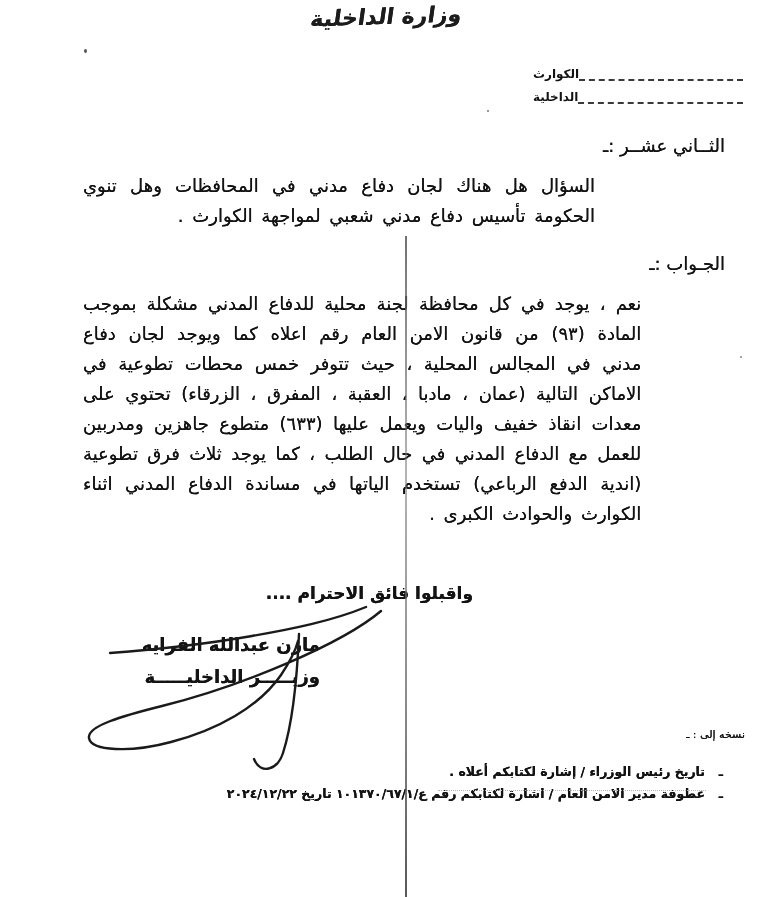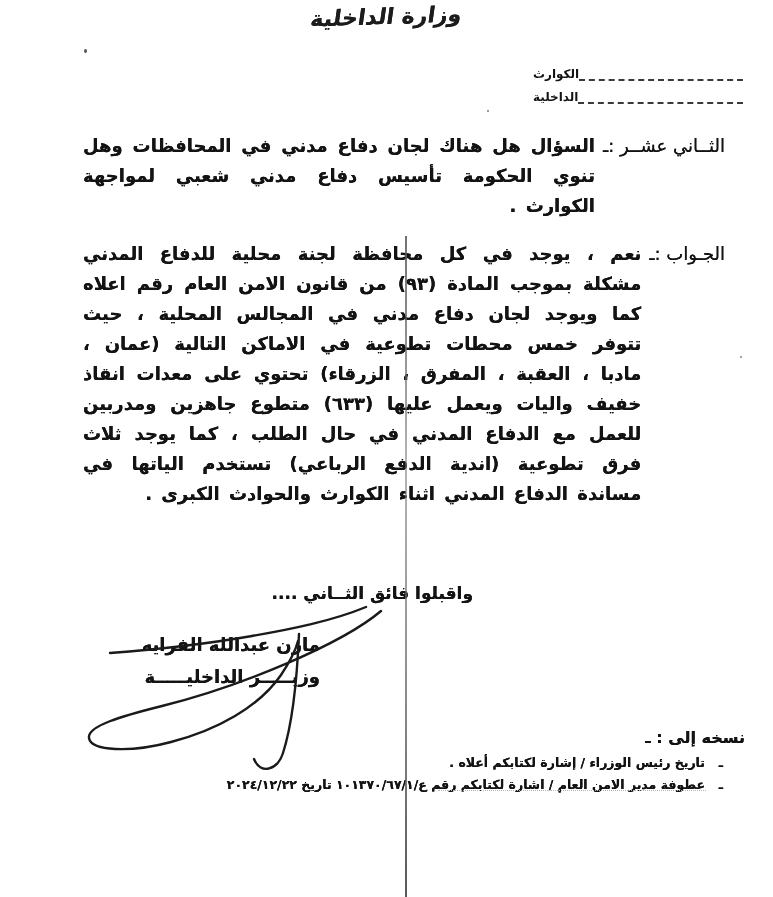--- a/index.html
+++ b/index.html
@@ -45,26 +45,27 @@
     position:absolute;top:131px;right:48px;width:642px;
   }
   .para{display:flex;margin-bottom:18px;}
   .para-label{
     font-size:18px;font-weight:400;white-space:nowrap;
     line-height:30px;
     text-shadow:0 0 .6px #111;
   }
   .para-body{
     flex:1;
-    font-size:18px;font-weight:700;
+    font-size:18px;font-weight:400;
     line-height:30px;
     text-align:justify;
     margin-right:8px;
     word-spacing:3px;
     text-shadow:0 0 .6px #111;
+    margin-top:40px;
   }
   
   .closing{
     position:absolute;top:583px;right:300px;
     font-size:17px;font-weight:800;
     text-shadow:0 0 .5px #111;
     white-space:nowrap;
   }
   
   .sig-block{
@@ -79,21 +80,21 @@
     font-size:18px;font-weight:800;line-height:32px;
     text-shadow:0 0 .6px #111;white-space:nowrap;
     padding-left:30px;
   }
   .sig-svg{position:absolute;top:0;left:0;pointer-events:none;}
   
   .cc-block{
     position:absolute;top:728px;right:28px;width:460px;
   }
   .cc-heading{
-    font-size:16px;font-weight:700;margin-bottom:7px;
+    font-size:11px;font-weight:400;margin-bottom:22px;
     text-shadow:0 0 .4px #111;
   }
   .cc-item{
     display:flex;align-items:flex-start;
     padding-right:22px;margin-bottom:4px;
     font-size:12.5px;font-weight:700;line-height:18px;
     text-shadow:0 0 .3px #111;
   }
   .cc-bullet{width:18px;flex:none;}
   .cc-text{white-space:nowrap;}
@@ -139,21 +140,21 @@
     <div class="para">
       <span class="para-label">الثــاني عشــر :ـ</span>
       <span class="para-body">السؤال هل هناك لجان دفاع مدني في المحافظات وهل تنوي الحكومة تأسيس دفاع مدني شعبي لمواجهة الكوارث .</span>
     </div>
     <div class="para">
       <span class="para-label">الجـواب :ـ</span>
       <span class="para-body">نعم ، يوجد في كل محافظة لجنة محلية للدفاع المدني مشكلة بموجب المادة (٩٣) من قانون الامن العام رقم اعلاه كما ويوجد لجان دفاع مدني في المجالس المحلية ، حيث تتوفر خمس محطات تطوعية في الاماكن التالية (عمان ، مادبا ، العقبة ، المفرق ، الزرقاء) تحتوي على معدات انقاذ خفيف واليات ويعمل عليها (٦٣٣) متطوع جاهزين ومدربين للعمل مع الدفاع المدني في حال الطلب ، كما يوجد ثلاث فرق تطوعية (اندية الدفع الرباعي) تستخدم الياتها في مساندة الدفاع المدني اثناء الكوارث والحوادث الكبرى .</span>
     </div>
   </div>
 
-  <div class="closing">واقبلوا فائق الثــاني ....</div>
+  <div class="closing">واقبلوا فائق الاحترام ....</div>
 
   <div class="sig-block">
     <div class="sig-name">مازن عبدالله الفرايه</div>
     <div class="sig-title">وزيـــــر الداخليـــــة</div>
   </div>
 
   <svg class="sig-svg" width="773" height="897" viewBox="0 0 773 897">
     <g fill="none" stroke="#1a1a1a" stroke-width="2.4" stroke-linecap="round" stroke-linejoin="round">
       <path d="M 366 607 C 332 621 292 629 252 636 C 206 644 150 650 110 653"></path>
       <path d="M 381 611 C 342 644 242 686 162 706 C 122 716 87 726 89 738 C 91 751 130 753 171 742 C 217 730 259 707 281 675 C 291 660 296 649 298 641"></path>

